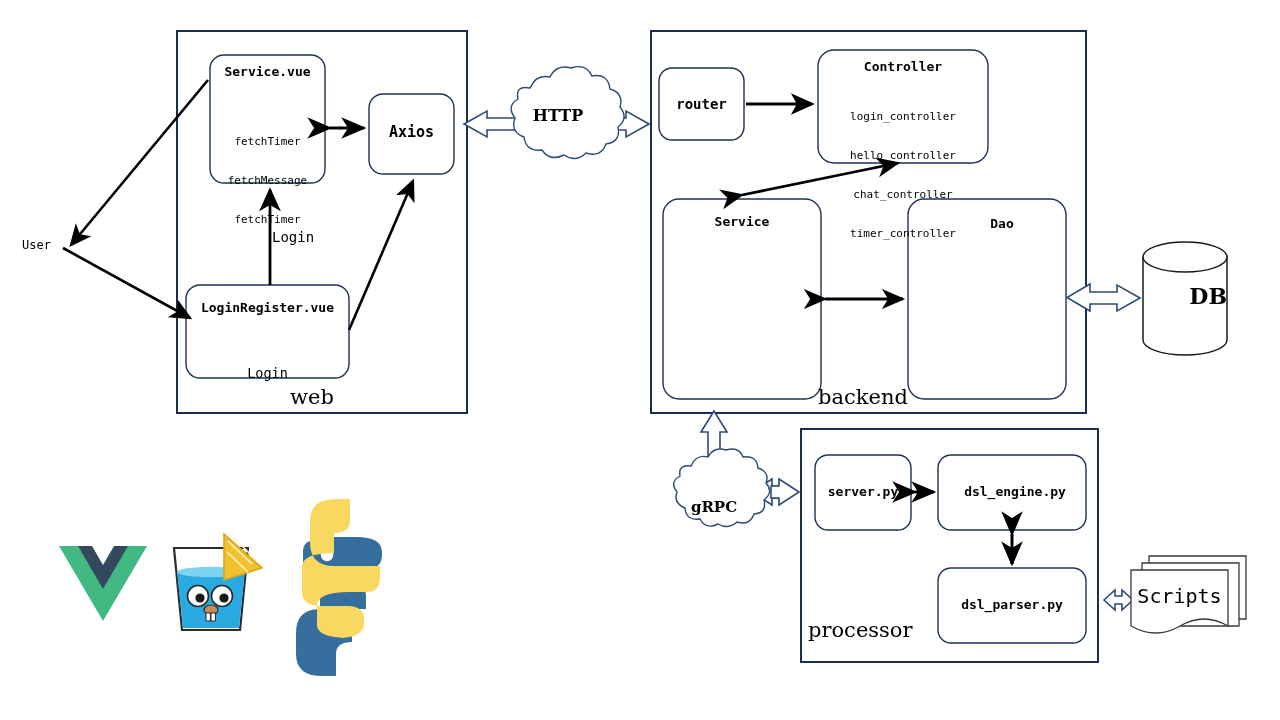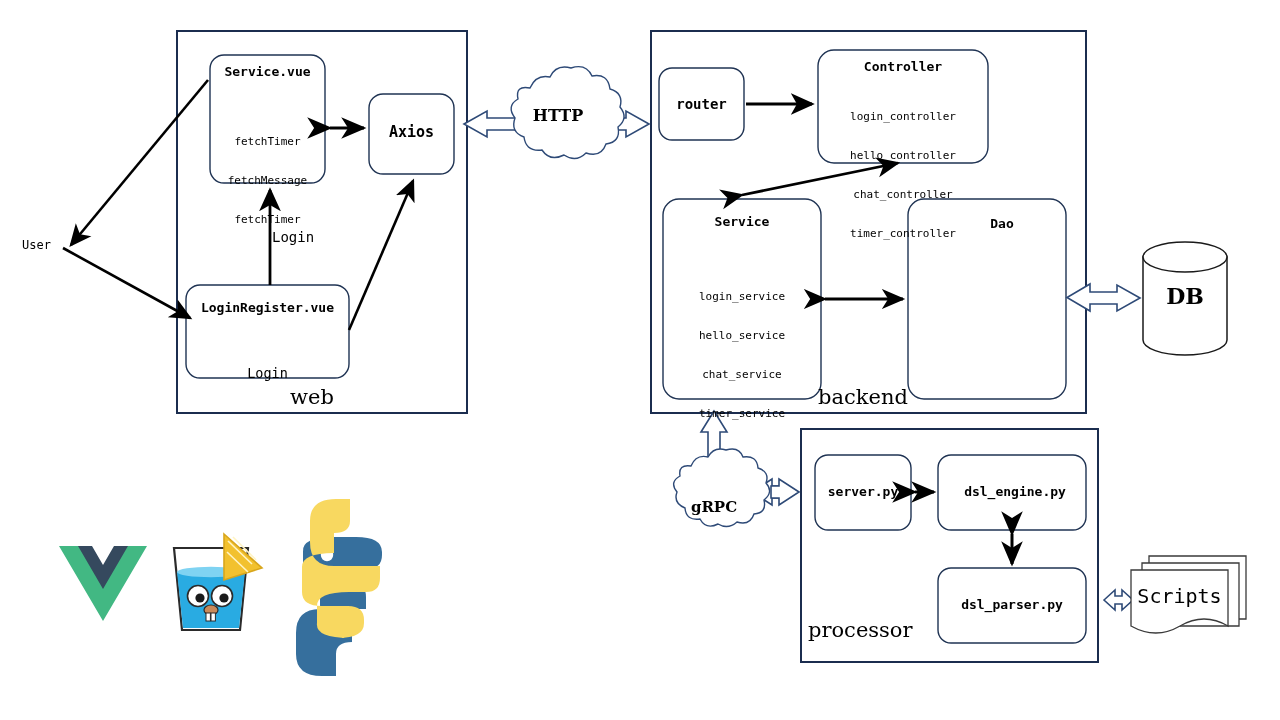--- a/index.html
+++ b/index.html
@@ -182,32 +182,26 @@
 
   <div class="txt mono title-sm ctr" style="left:818px;top:59px;width:170px;">Controller</div>
   <div class="txt mono list" style="left:818px;top:85px;width:170px;">
     <div>login_controller</div>
     <div>hello_controller</div>
     <div>chat_controller</div>
     <div>timer_controller</div>
   </div>
 
   <div class="txt mono ctr bold" style="left:663px;top:214px;width:158px;font-size:13px;">Service</div>
-  <div class="txt mono list" style="left:663px;top:265px;width:158px;">
-    <div>login_service</div>
-    <div>hello_service</div>
-    <div>chat_service</div>
-    <div>timer_service</div>
-  </div>
 
   <div class="txt mono title-sm ctr" style="left:908px;top:216px;width:188px;">Dao</div>
 
   <div class="txt mono ctr bold" style="left:815px;top:484px;width:96px;font-size:13px;">server.py</div>
   <div class="txt mono ctr bold" style="left:938px;top:484px;width:154px;font-size:13px;">dsl_engine.py</div>
   <div class="txt mono ctr bold" style="left:938px;top:597px;width:148px;font-size:13px;">dsl_parser.py</div>
 
   <div class="txt serif ctr bold" style="left:518px;top:107px;width:80px;font-size:16px;">HTTP</div>
   <div class="txt serif ctr bold" style="left:680px;top:499px;width:68px;font-size:15px;">gRPC</div>
 
-  <div class="txt serif ctr bold" style="left:1143px;top:284px;width:84px;font-size:22px;">DB</div>
+  <div class="txt serif ctr bold" style="left:1143px;top:284px;width:84px;font-size:22px;text-align:right;">DB</div>
   <div class="txt mono ctr" style="left:1131px;top:585px;width:97px;font-size:20px;">Scripts</div>
 
 </div>
 
 </body></html>

